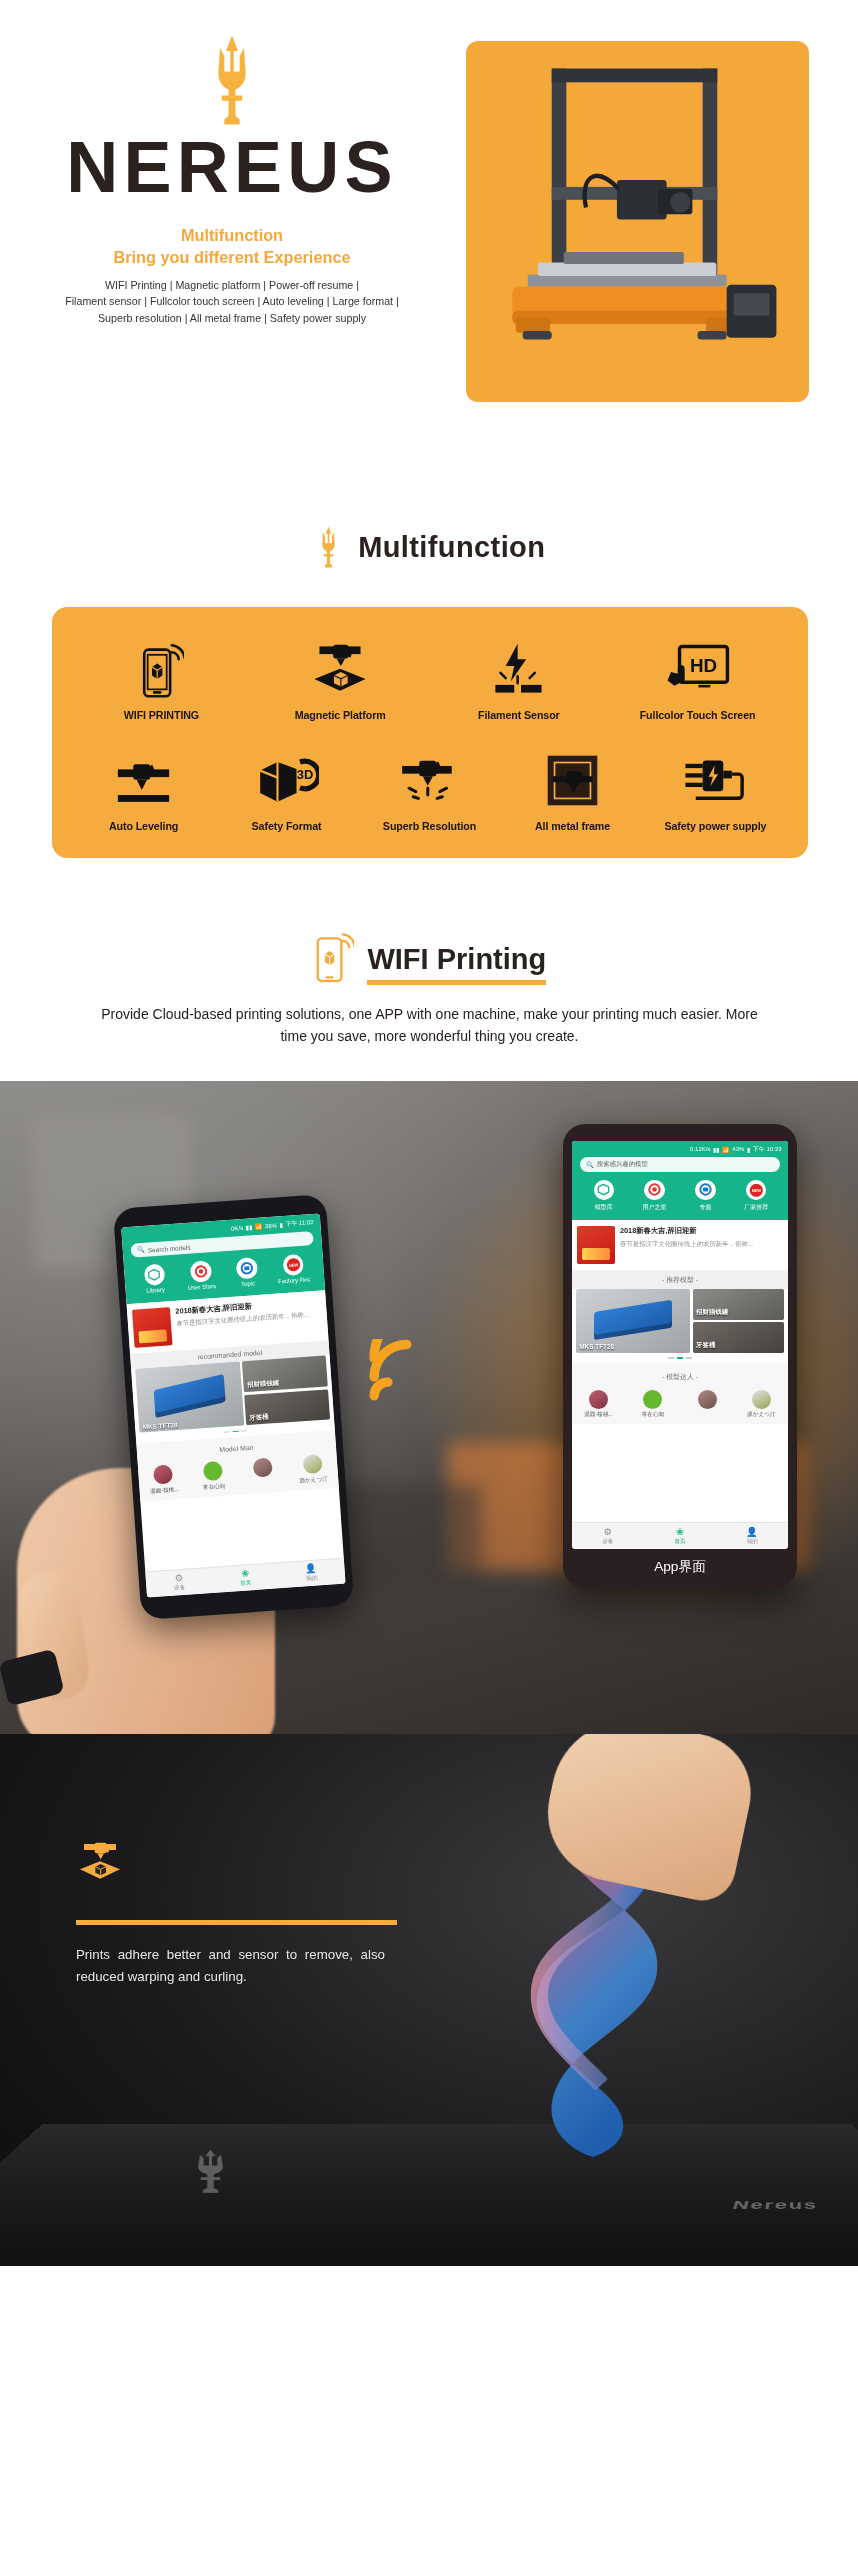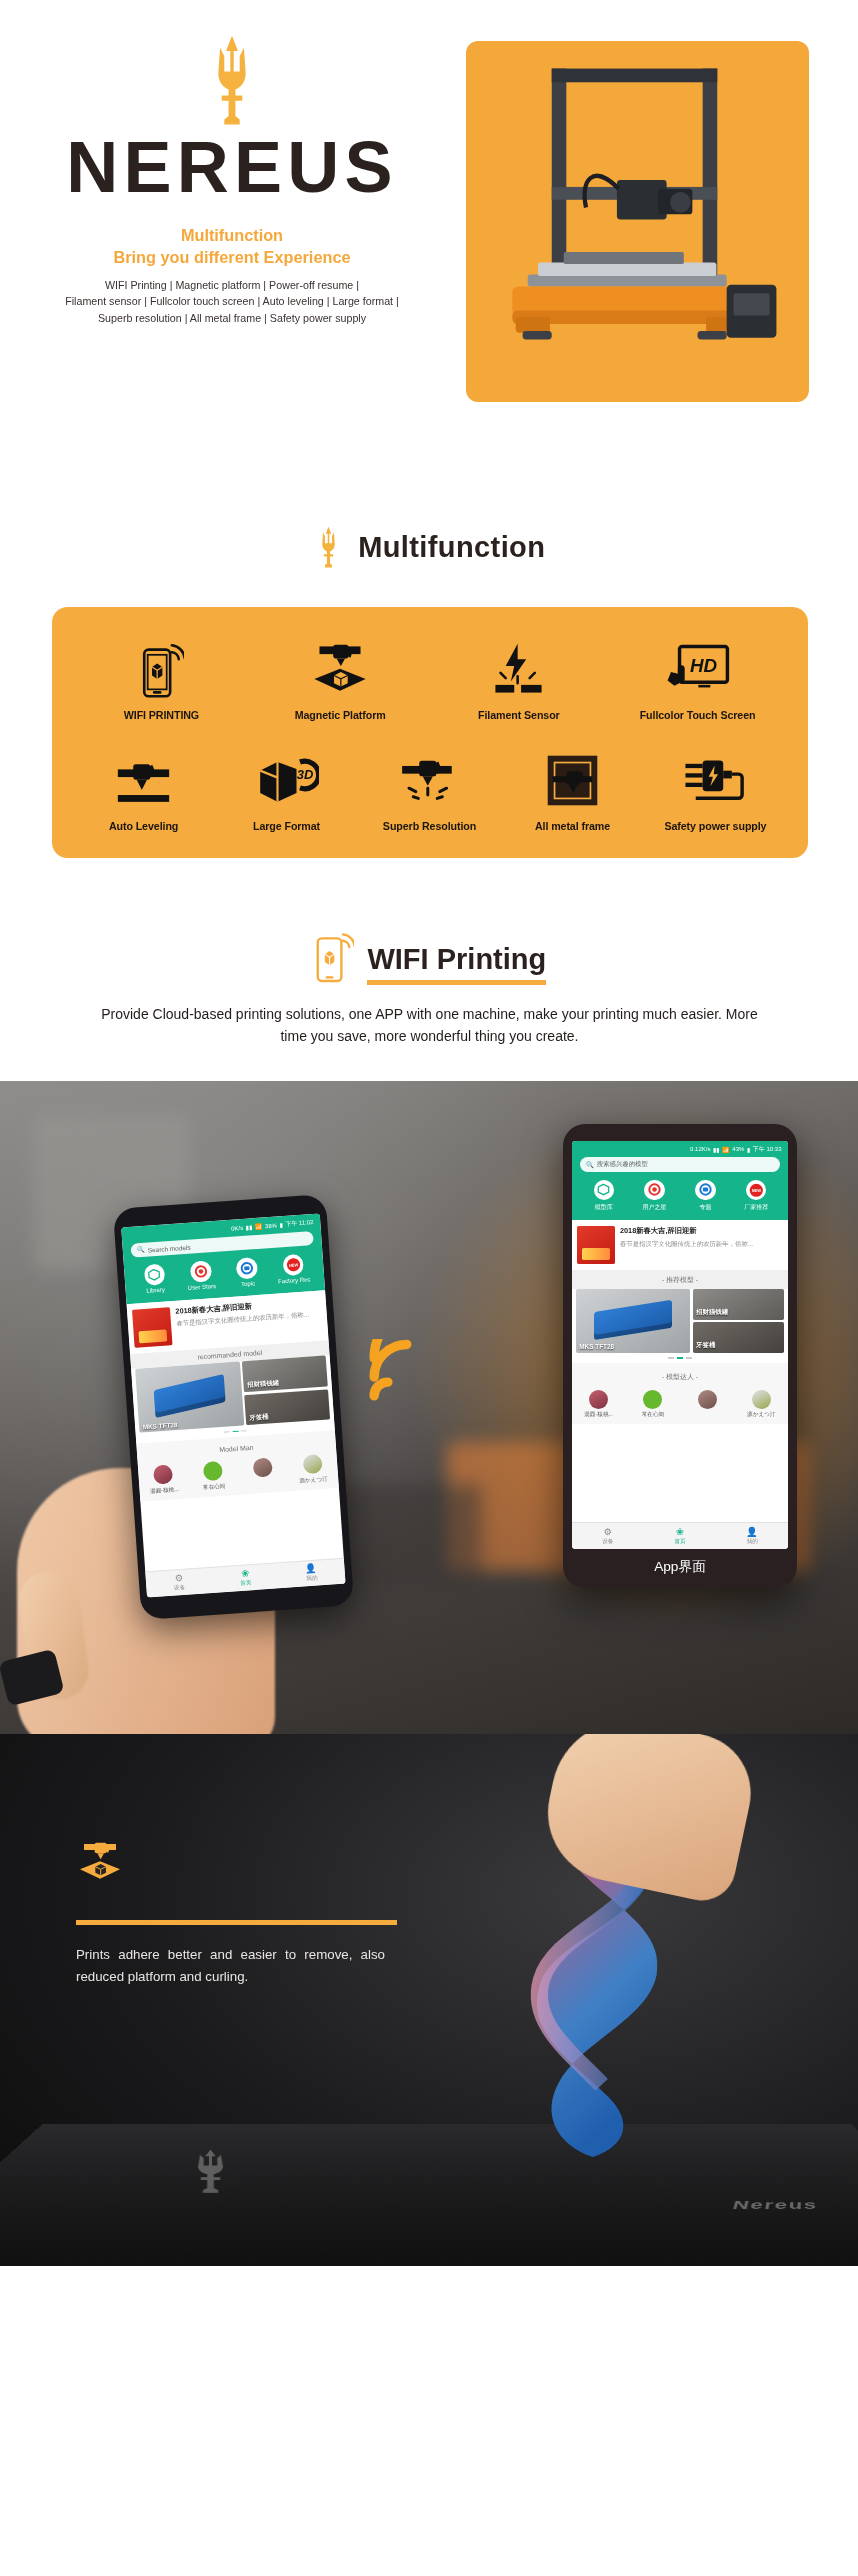--- a/index.html
+++ b/index.html
@@ -58,21 +58,21 @@
   .feature-panel {
     margin:38px auto 0; width:756px; background:#f5ab3e;
     border-radius:15.5px; padding:31px 20.6px 26px;
   }
   .feat-row { display:flex; }
   .feat-row + .feat-row { margin-top:29px; }
   .feat {
     flex:1; display:flex; flex-direction:column;
     align-items:center; justify-content:flex-start;
   }
-  .feat .ficon { height:62px; display:flex; align-items:center; justify-content:center;font-style:italic; }
+  .feat .ficon { height:62px; display:flex; align-items:center; justify-content:center; }
   .feat .flabel {
     margin-top:8.6px; font-size:10.7px; font-weight:bold;
     color:#1c1512; text-align:center; letter-spacing:-0.1px;
   }
 
   
   .wifi-sec { padding-top:70px; text-align:center; }
   .wifi-head { display:flex; align-items:flex-end; justify-content:center; gap:13.7px; }
   .wifi-head .wicon { width:41px; height:57px; }
   .wifi-title-box { display:flex; flex-direction:column; }
@@ -398,21 +398,21 @@
 
         <div class="feat">
           <div class="ficon">
             <svg width="64" height="52" viewBox="0 0 74 60">
               <path d="M26 8 L48 16 L48 44 L26 54 L6 44 L6 18 Z" fill="#111"></path>
               <path d="M26 8 L26 26 L6 18 M26 26 L26 54" stroke="#f5ab3e" stroke-width="2.5" fill="none"></path>
               <path d="M52 8 a16 16 0 1 1 0 30" stroke="#111" stroke-width="6" fill="none"></path>
               <text x="58" y="28" font-family="'Liberation Sans',sans-serif" font-size="15" font-weight="bold" fill="#111" text-anchor="middle">3D</text>
             </svg>
           </div>
-          <div class="flabel">Large Format</div>
+          <div class="flabel">Safety Format</div>
         </div>
 
         <div class="feat">
           <div class="ficon">
             <svg width="65" height="53" viewBox="0 0 76 62">
               <rect x="6" y="14" width="58" height="9" fill="#111"></rect>
               <rect x="26" y="8" width="20" height="18" rx="3" fill="#111"></rect>
               <path d="M46 10 a11 11 0 0 1 0 12" stroke="#111" stroke-width="5" fill="none"></path>
               <path d="M30 26 h12 l-6 11 Z" fill="#111"></path>
               <path d="M22 44 L14 40 M50 44 L58 40 M36 48 L36 40
@@ -773,21 +773,21 @@
         <rect x="12" y="4" width="48" height="9" fill="#f5ab3e"></rect>
         <rect x="28" y="2" width="18" height="16" rx="3" fill="#f5ab3e"></rect>
         <path d="M46 6 a11 11 0 0 1 0 10" stroke="#f5ab3e" stroke-width="5" fill="none"></path>
         <path d="M32 18 h10 l-5 9 Z" fill="#f5ab3e"></path>
         <path d="M36 30 L66 42 L36 56 L6 42 Z" fill="#f5ab3e"></path>
         <path d="M29 38 L37 34 L45 38 L45 47 L37 51 L29 47 Z" fill="#2a2422"></path>
         <path d="M29 38 L37 42 L45 38 M37 42 L37 51" stroke="#f5ab3e" stroke-width="1.4" fill="none"></path>
       </svg>
 
       <div class="film-rule"></div>
-      <p class="film-body">Prints adhere better and easier to remove, also reduced platform and curling.</p>
+      <p class="film-body">Prints adhere better and sensor to remove, also reduced warping and curling.</p>
     </div>
 
     <svg class="tri-watermark" width="129" height="86" viewBox="0 0 74 110">
       <path fill="#e8e6e2" d="M37 2 L44 20 L39 20 L39 44 L46 44 L46 26 L51 16 L53 46
         C53 56 48 62 41 65 L41 72 L49 72 L49 78 L41 78 L41 96 L46 100 L46 106 L28 106
         L28 100 L33 96 L33 78 L25 78 L25 72 L33 72 L33 65 C26 62 21 56 21 46 L23 16
         L28 26 L28 44 L35 44 L35 20 L30 20 Z"></path>
     </svg>
 
     <div class="nereus-watermark">Nereus</div>

